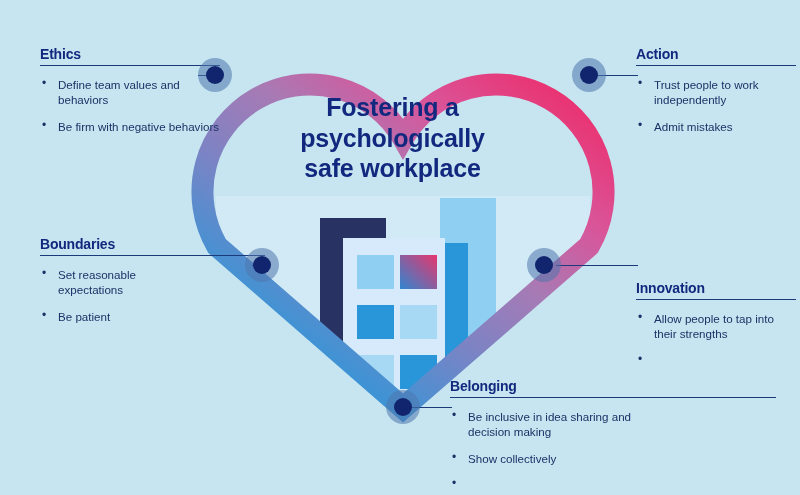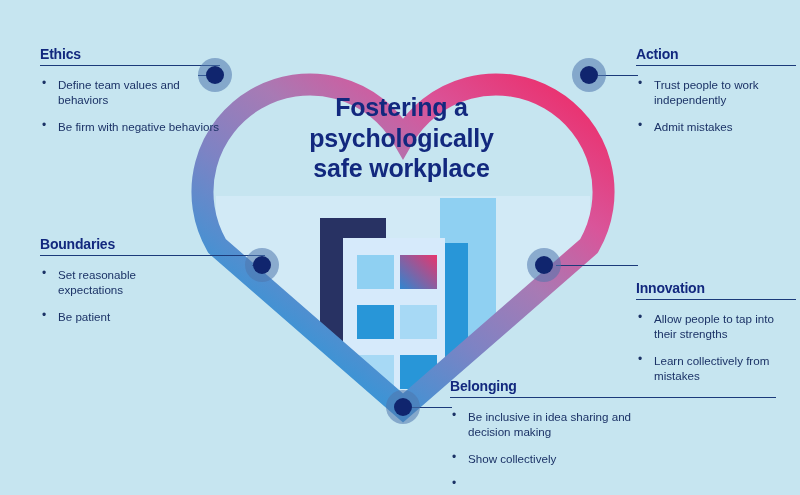--- a/index.html
+++ b/index.html
@@ -10,21 +10,21 @@
     overflow:hidden;
     position:relative;
   }
   #canvas{position:relative;width:800px;height:495px;}
 
   .heart-layer{position:absolute;left:0;top:0;width:800px;height:495px;}
 
   
   .center-title{
     position:absolute;
-    left:289px; top:92px; width:225px;
+    left:280px; top:92px; width:225px;
     text-align:center;
     color:#12287e;
     font-size:25px;
     font-weight:bold;
     line-height:1.22;
     letter-spacing:-0.2px;
     z-index:6;
   }
 
   
@@ -204,21 +204,21 @@
       <li style="width:140px;"><span class="dot">•</span><span>Set reasonable expectations</span></li>
       <li><span class="dot">•</span><span>Be patient</span></li>
     </ul>
   </div>
 
   <div class="callout" id="c-innovation">
     <h3>Innovation</h3>
     <div class="rule"></div>
     <ul class="bullets">
       <li><span class="dot">•</span><span>Allow people to tap into their strengths</span></li>
-      <li><span class="dot">•</span><span>Learn collectively from mistakes</span></li>
+      <li><span class="dot">•</span></li>
     </ul>
   </div>
 
   <div class="callout" id="c-belonging">
     <h3>Belonging</h3>
     <div class="rule"></div>
     <ul class="bullets">
       <li style="width:190px;"><span class="dot">•</span><span>Be inclusive in idea sharing and decision making</span></li>
       <li><span class="dot">•</span><span>Show collectively</span></li>
       <li><span class="dot">•</span></li>

